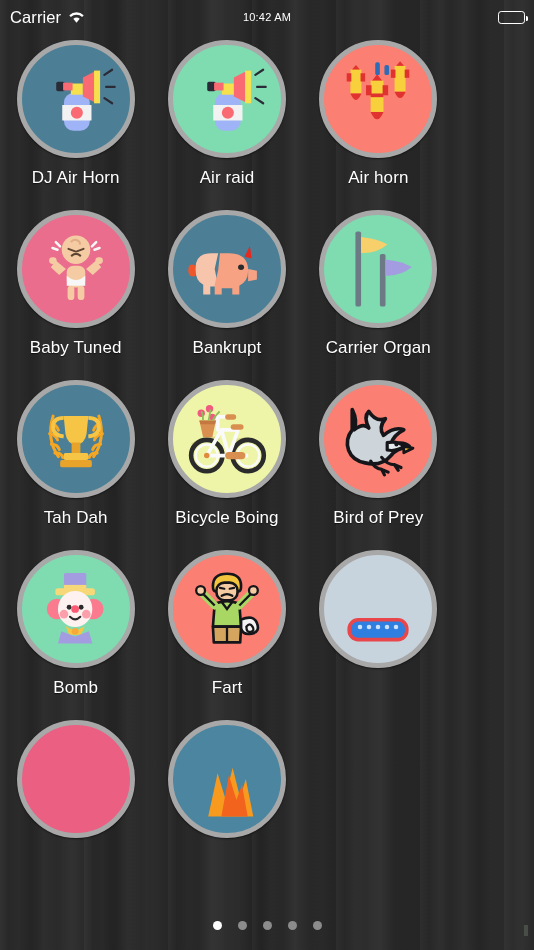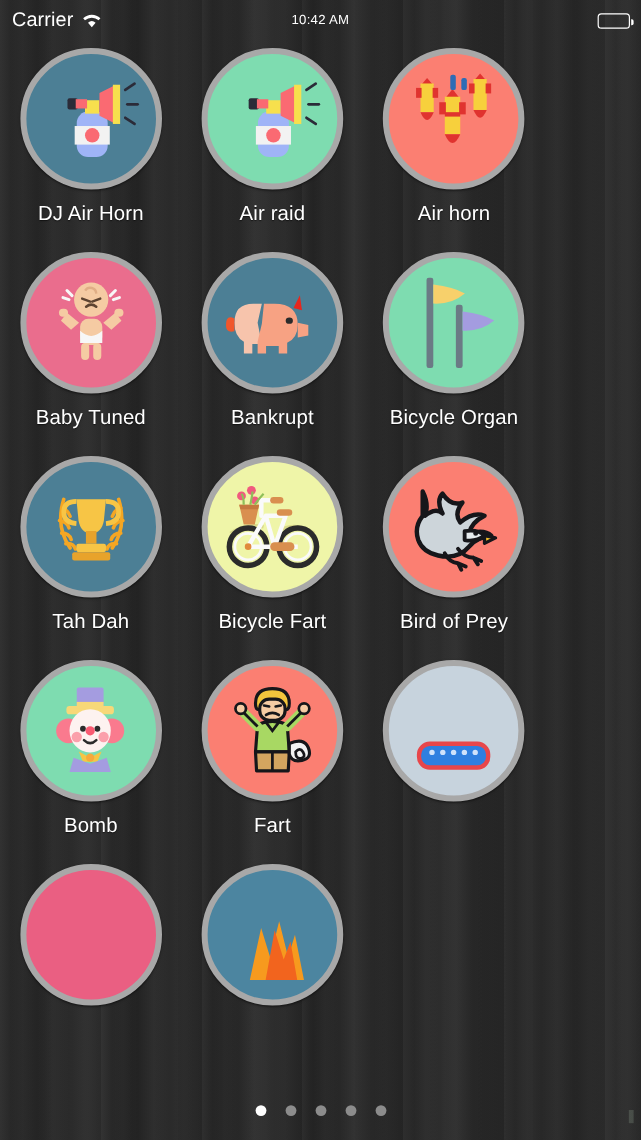--- a/index.html
+++ b/index.html
@@ -244,21 +244,21 @@
       <div class="disc" style="background:#7edcb0">
         <span>
         <svg width="94" height="94" viewBox="0 0 100 100">
           <rect x="26" y="10" width="6" height="80" rx="2" fill="#6b7a85"></rect>
           <path d="M32 16 q18 2 28 8 q-12 10 -28 9 z" fill="#f7d06b"></path>
           <rect x="52" y="34" width="6" height="56" rx="2" fill="#6b7a85"></rect>
           <path d="M58 40 q18 2 28 8 q-12 10 -28 9 z" fill="#a49ce0"></path>
         </svg>
           </span>
       </div>
-      <div class="tile-label">Bicycle Organ</div>
+      <div class="tile-label">Carrier Organ</div>
     </div>
 
     <div class="tile">
       <div class="disc" style="background:#4c7f95">
         <span>
         <svg width="88" height="88" viewBox="0 0 100 100">
           <g fill="none" stroke="#f5a623" stroke-width="3.4" stroke-linecap="round">
             <path d="M24 24 q-8 26 6 46"></path>
             <path d="M76 24 q8 26 -6 46"></path>
             <path d="M22 32 q6 2 8 8 M20 44 q7 1 9 7 M22 56 q7 0 9 6 M26 66 q7 -1 9 5"></path>
@@ -301,21 +301,21 @@
                 <circle cx="34" cy="26" r="3.5"></circle>
           </g>
           <g stroke="#8fbf5a" stroke-width="2" fill="none">
             <path d="M24 30 q0 -8 -2 -10"></path>
                 <path d="M30 30 q2 -10 2 -12"></path>
                 <path d="M34 30 q4 -6 8 -10"></path>
           </g>
         </svg>
           </span>
       </div>
-      <div class="tile-label">Bicycle Fart</div>
+      <div class="tile-label">Bicycle Boing</div>
     </div>
 
     <div class="tile">
       <div class="disc" style="background:#fb7f72">
         <span>
         <svg width="92" height="92" viewBox="0 0 100 100">
           <path d="M22 18 q6 12 2 22 q10 -8 16 -2 q-6 -12 0 -18 q8 12 18 8 q-8 10 -2 18 q12 -10 22 -6 q-12 6 -14 16 q14 -4 20 2 q-14 2 -20 10 q-10 12 -28 8 q-14 -3 -18 -14 q-4 -12 4 -22 z" fill="#cdd5da" stroke="#16161a" stroke-width="4" stroke-linejoin="round"></path>
           <path d="M60 54 q12 -2 18 4 q-8 6 -18 4 z" fill="#e6ebee" stroke="#16161a" stroke-width="3.5" stroke-linejoin="round"></path>
           <path d="M78 58 l10 2 -10 5 z" fill="#f7c32b" stroke="#16161a" stroke-width="3" stroke-linejoin="round"></path>
           <circle cx="70" cy="56" r="2.2" fill="#16161a"></circle>

